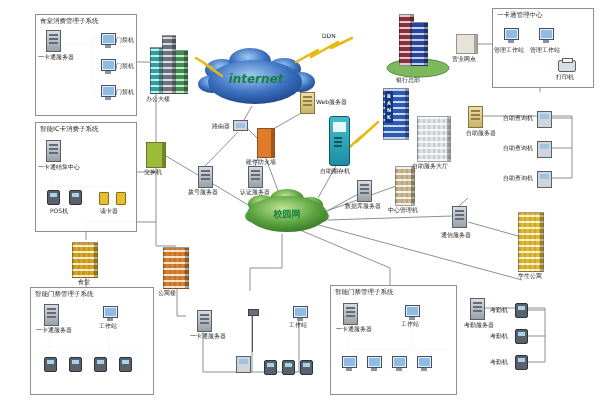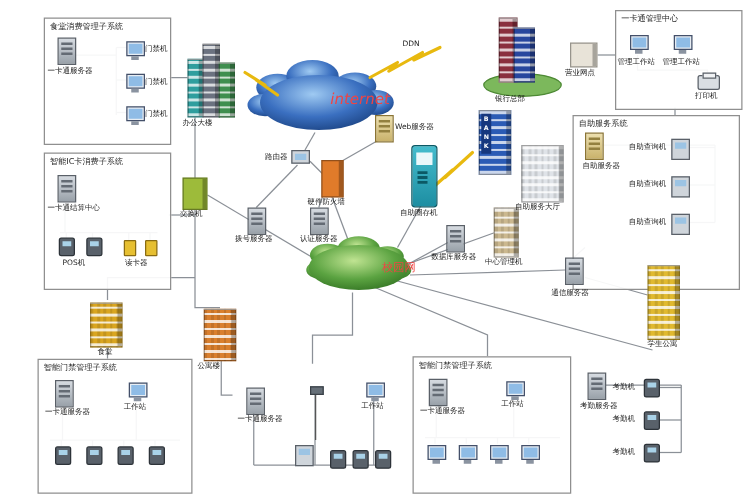--- a/index.html
+++ b/index.html
@@ -34,21 +34,21 @@
   .grid{background-image:
         repeating-linear-gradient(0deg,rgba(255,255,255,.8) 0 2px,transparent 2px 6px),
         repeating-linear-gradient(90deg,rgba(0,0,0,.10) 0 2px,transparent 2px 5px);}
   .kiosk{position:absolute;width:19px;height:48px;background:linear-gradient(#45bccd,#1d8ea2);
         border:1px solid #0b5965;border-radius:3px;z-index:3;}
   .kiosk::before{content:"";position:absolute;left:3px;top:5px;right:3px;height:10px;background:#eaf7fa;}
   .kiosk::after{content:"";position:absolute;left:4px;top:20px;width:8px;height:10px;
         background:repeating-linear-gradient(0deg,#0b5965 0 2px,transparent 2px 4px);}
   .pole{position:absolute;width:1px;height:38px;background:#555;z-index:3;}
   .cam{position:absolute;width:9px;height:5px;background:#666f78;border:1px solid #3a4047;z-index:3;}
-  .cloudlbl{position:absolute;color:#ef4444;font-weight:normal;z-index:3;margin-left:32px;}
+  .cloudlbl{position:absolute;color:#15803d;font-weight:bold;z-index:3;}
   .banksign{position:absolute;writing-mode:vertical-rl;text-orientation:upright;font-size:5px;
         letter-spacing:1px;color:#fff;background:#16377e;padding:2px 1px;z-index:4;font-weight:bold;}
 </style>
 </head>
 <body>
 
 <div id="stage">
 
   <svg id="wires" viewBox="0 0 600 400">
     <defs>
@@ -191,23 +191,20 @@
   <div class="box" style="left:492px;top:8px;width:100px;height:78px;">
     <span class="title">一卡通管理中心</span>
   </div>
   <div class="mon" style="left:504px;top:28px;"></div>
   <div class="mon" style="left:539px;top:28px;"></div>
   <div class="lbl" style="left:494px;top:46px;">管理工作站</div>
   <div class="lbl" style="left:530px;top:46px;">管理工作站</div>
   <div class="printer" style="left:558px;top:60px;"></div>
   <div class="lbl" style="left:556px;top:73px;">打印机</div>
 
-  <div class="box" style="left:458px;top:92px;width:132px;height:138px;">
-    <span class="title">自助服务系统</span>
-  </div>
   <div class="srv y" style="left:468px;top:106px;"></div>
   <div class="lbl" style="left:466px;top:129px;">自助服务器</div>
   <div class="qm" style="left:537px;top:111px;"></div>
   <div class="qm" style="left:537px;top:141px;"></div>
   <div class="qm" style="left:537px;top:171px;"></div>
   <div class="lbl" style="left:503px;top:114px;">自助查询机</div>
   <div class="lbl" style="left:503px;top:144px;">自助查询机</div>
   <div class="lbl" style="left:503px;top:174px;">自助查询机</div>
 
   <div class="box" style="left:30px;top:287px;width:122px;height:106px;">

